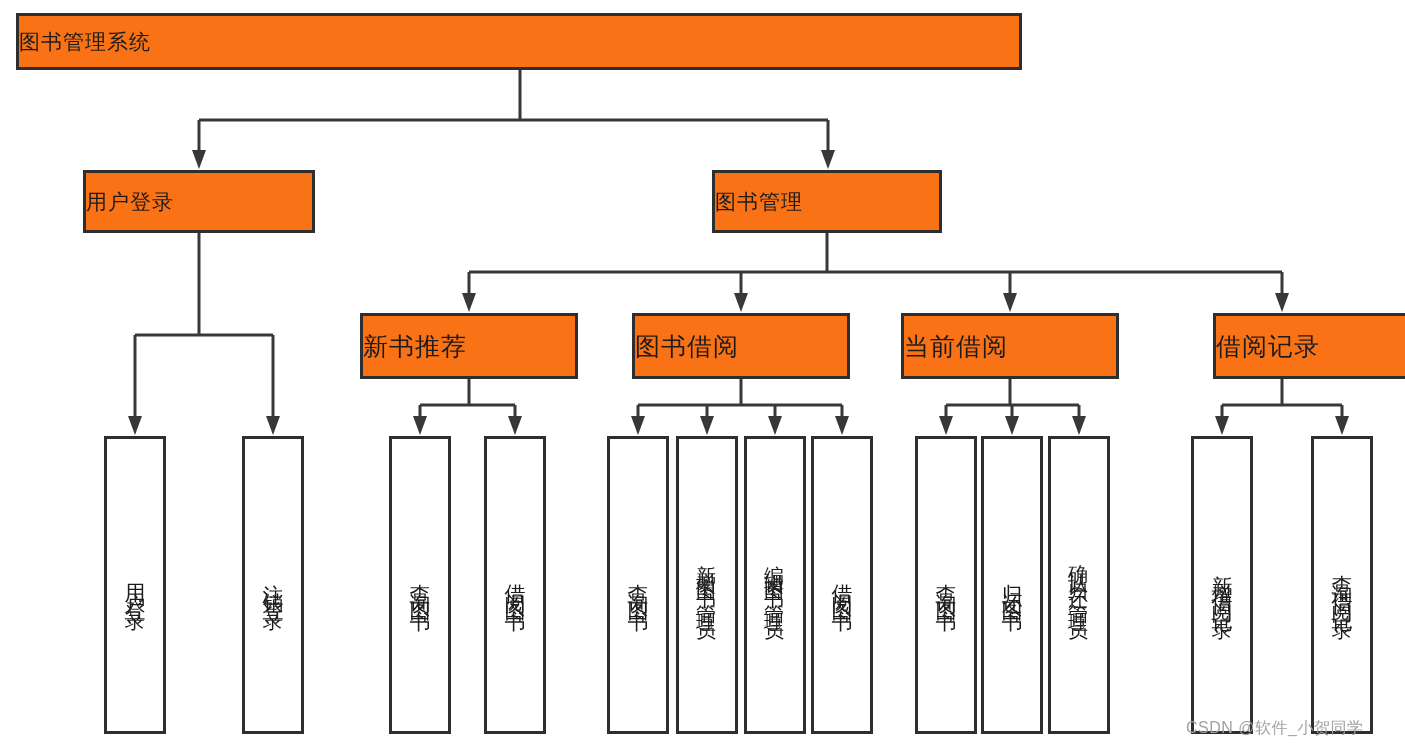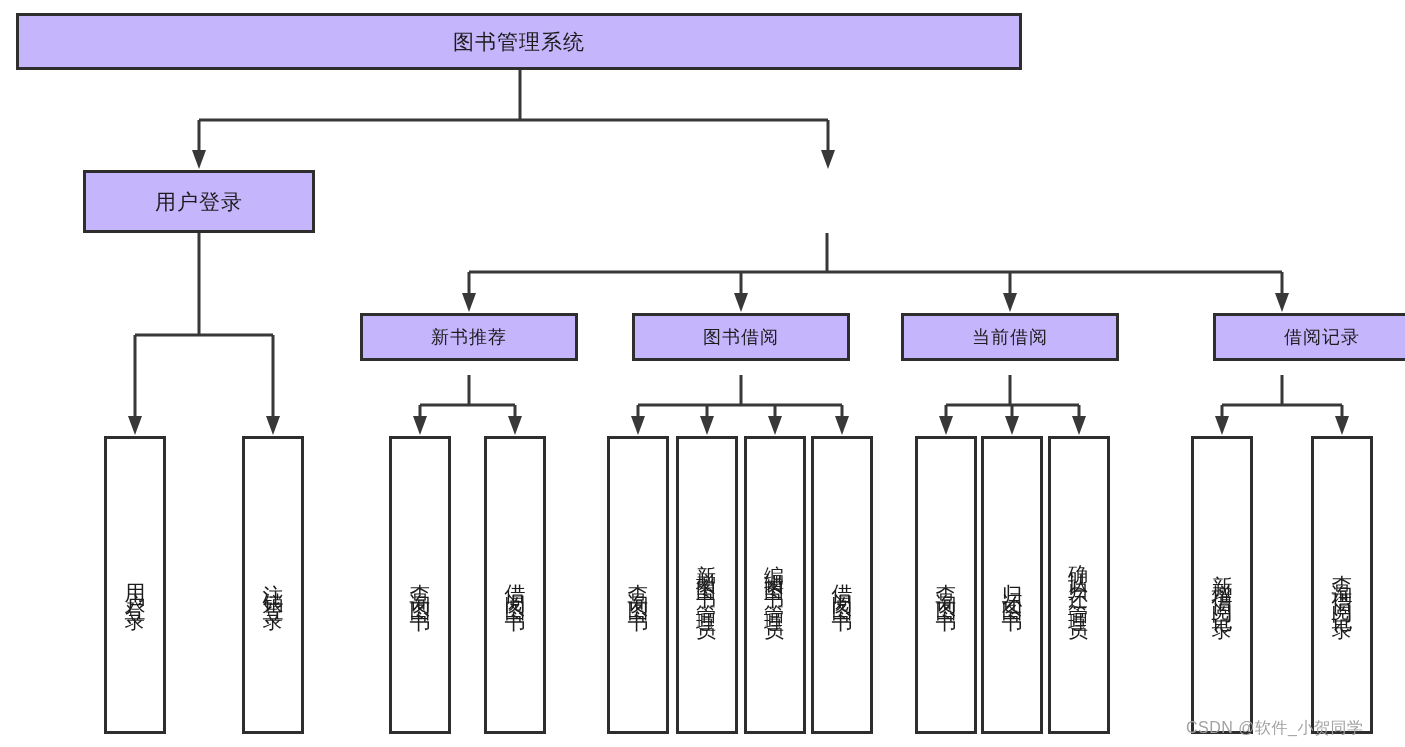--- a/index.html
+++ b/index.html
@@ -18,44 +18,44 @@
   svg.connectors {
     position: absolute;
     left: 0; top: 0;
     width: 1405px;
     height: 747px;
     z-index: 1;
   }
   .node {
     position: absolute;
     box-sizing: border-box;
-    background: #c4b5fd;
+    background: #f97316;
     border: 3px solid #2e2e2e;
     display: flex;
     align-items: center;
-    justify-content: center;
+    justify-content: flex-start;
     color: #1c1c1c;
     z-index: 2;
   }
   .node-root {
     left: 16px; top: 13px;
     width: 1006px; height: 57px;
     font-size: 21px;
     letter-spacing: 1px;
   }
   .node-l2 {
     top: 170px;
     width: 232px; height: 63px;
     font-size: 21px;
     letter-spacing: 1px;
   }
   .node-l3 {
     top: 313px;
-    width: 218px; height: 48px;
-    font-size: 18px;
+    width: 218px; height: 66px;
+    font-size: 25px;
     letter-spacing: 1px;
   }
   .leaf {
     position: absolute;
     box-sizing: border-box;
     top: 436px;
     width: 62px; height: 298px;
     background: #ffffff;
     border: 3px solid #2e2e2e;
     display: flex;
@@ -131,20 +131,23 @@
     </g>
   </svg>
 
   <div class="node node-root">
     <span>图书管理系统</span>
   </div>
 
   <div class="node node-l2" style="left:83px;">
     <span>用户登录</span>
   </div>
+  <div class="node node-l2" style="left:712px; width:230px;">
+    <span>图书管理</span>
+  </div>
 
   <div class="node node-l3" style="left:360px;">
     <span>新书推荐</span>
   </div>
   <div class="node node-l3" style="left:901px;">
     <span>当前借阅</span>
   </div>
   <div class="node node-l3" style="left:632px;">
     <span>图书借阅</span>
   </div>

